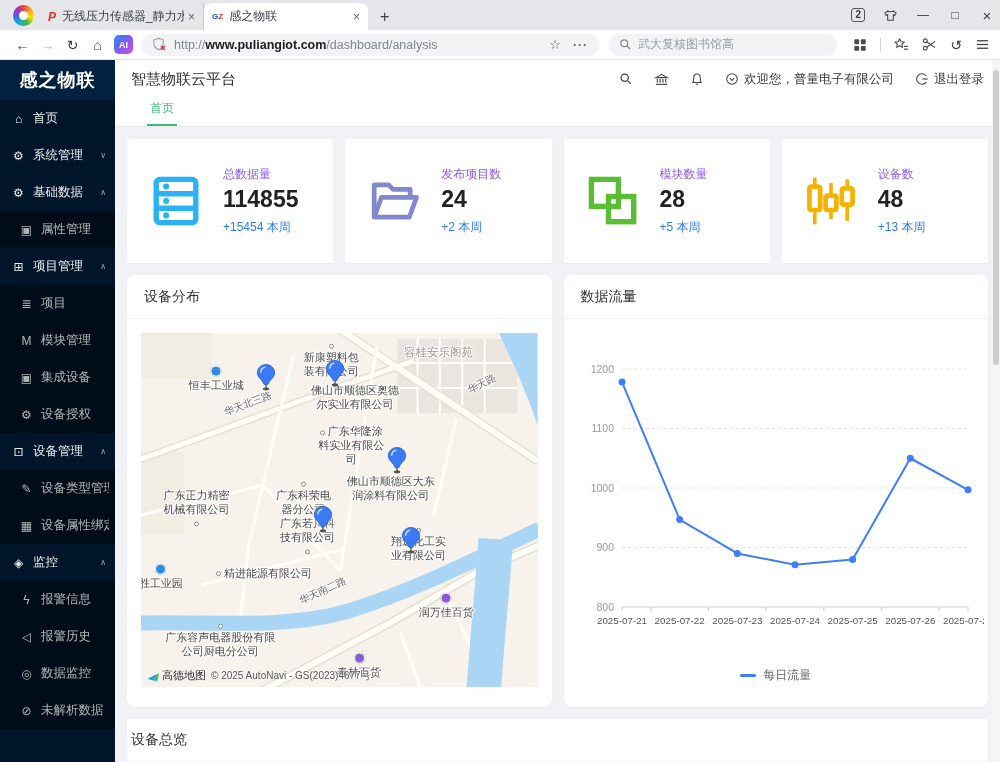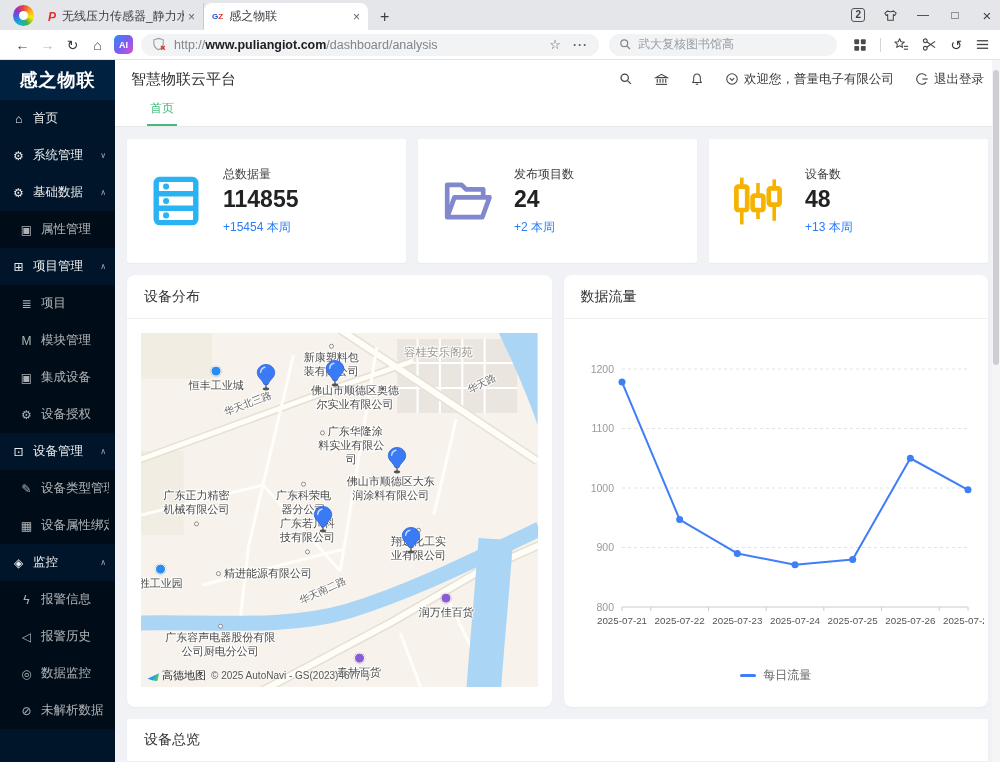--- a/index.html
+++ b/index.html
@@ -52,21 +52,21 @@
 .hdr-group{display:flex;align-items:center;gap:5px}
 .tabstrip{height:29px;background:#fff;border-bottom:1px solid #e8e8e8;display:flex;align-items:flex-end;padding-left:32px;flex-shrink:0}
 .page-tab{font-size:12px;color:#45b97c;padding:0 3px 7px;border-bottom:2px solid #45b97c}
 .content{flex:1;padding:12px;overflow:hidden}
 
 .cards{display:flex;gap:12px;height:124px}
 .card{flex:1;background:#fff;border-radius:2px;display:flex;align-items:center;padding:0 14px 0 22px;box-shadow:0 1px 2px rgba(0,0,0,.04)}
 .card-icon{width:54px;height:54px;flex-shrink:0}
 .card-icon svg{width:54px;height:54px}
 .card-info{margin-left:20px;min-width:0}
-.card-label{font-size:12px;color:#404040;margin-bottom:4px;white-space:nowrap}
+.card-label{font-size:12px;color:#8b5cf6;margin-bottom:4px;white-space:nowrap}
 .card-value{font-size:23px;font-weight:bold;color:#222;line-height:1.1}
 .card-delta{font-size:12px;color:#2b7cf6;margin-top:6px;white-space:nowrap}
 
 .panels{display:flex;gap:12px;margin-top:12px;height:432px}
 .panel{flex:1;background:#fff;border-radius:8px;overflow:hidden;box-shadow:0 1px 2px rgba(0,0,0,.04)}
 .panel-title{font-size:14px;color:#333;padding:13px 17px 12px;border-bottom:1px solid #f0f0f0}
 
 .map-wrap{position:relative;margin:14px 14px 0;height:354px;background:#f7f3ec;overflow:hidden}
 .map-base{position:absolute;inset:0;width:100%;height:100%}
 .map-label{position:absolute;transform:translate(-50%,-50%);font-size:11px;color:#4a4a4a;text-align:center;line-height:1.25;text-shadow:-1px -1px 0 #fff,1px -1px 0 #fff,-1px 1px 0 #fff,1px 1px 0 #fff,0 0 2px #fff}
@@ -83,21 +83,21 @@
 .amap-brand{display:flex;align-items:center;gap:2px;font-size:11px;font-weight:normal;color:#222}
 
 .chart-body{display:flex;flex-direction:column;align-items:center;padding-top:26px}
 .chart-svg{width:416px;height:320px}
 .ytick{font-size:10.5px;fill:#999}
 .xtick{font-size:9.8px;fill:#555}
 .legend{display:flex;align-items:center;gap:7px;font-size:12px;color:#666;margin-top:2px}
 .legend-line{width:16px;height:3px;border-radius:2px}
 
 .overview{margin-top:12px;height:50px;background:#fff;border-radius:2px;box-shadow:0 1px 2px rgba(0,0,0,.04)}
-.overview .panel-title{padding:12px 17px}
+.overview .panel-title{padding:12px 4px}
 
 .page-scrollbar{position:absolute;top:60px;right:0;bottom:0;width:8px;background:#f5f5f7}
 .page-thumb{position:absolute;top:10px;right:1px;width:6px;height:295px;border-radius:3px;background:#cdced3}
 </style>
 </head>
 <body>
 
 <div class="window">
 
   <div class="tabbar">
@@ -346,20 +346,31 @@
             </div>
             <div class="card">
               <span class="card-icon"><svg viewBox="0 0 30 30" fill="none" stroke="#8188ce" stroke-width="2.6" stroke-linejoin="round">
                   <path d="M4,24 V6 H12 L14.5,8.5 H24 V12.5"></path>
                   <path d="M4,24 L8,13 H27.5 L23.5,24 Z"></path>
                 </svg></span>
               <div class="card-info">
                 <div class="card-label">发布项目数</div>
                 <div class="card-value">24</div>
                 <div class="card-delta">+2 本周</div>
+              </div>
+            </div>
+            <div class="card">
+              <span class="card-icon"><svg viewBox="0 0 30 30" fill="none" stroke="#5bbd35" stroke-width="3">
+                  <rect x="3" y="3" width="15" height="15"></rect>
+                  <rect x="12.5" y="12.5" width="14" height="14"></rect>
+                </svg></span>
+              <div class="card-info">
+                <div class="card-label">模块数量</div>
+                <div class="card-value">28</div>
+                <div class="card-delta">+5 本周</div>
               </div>
             </div>
             <div class="card">
               <span class="card-icon"><svg viewBox="0 0 30 30" fill="none" stroke="#f5b300">
                   <g stroke-width="2">
                     <line x1="6" y1="2" x2="6" y2="28"></line>
                     <line x1="15" y1="5" x2="15" y2="25"></line>
                     <line x1="24" y1="3" x2="24" y2="26"></line>
                   </g>
                   <g stroke-width="2.6" fill="#fff">

